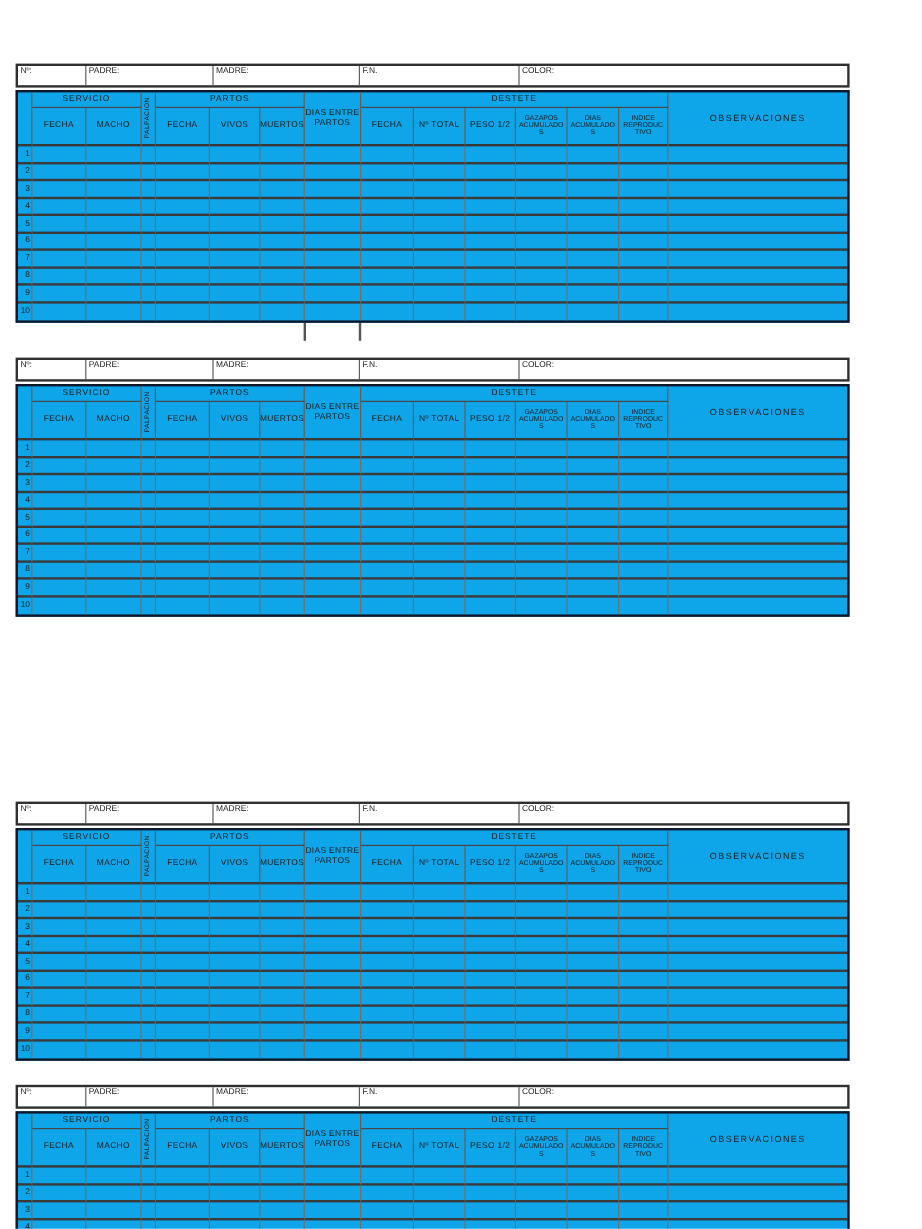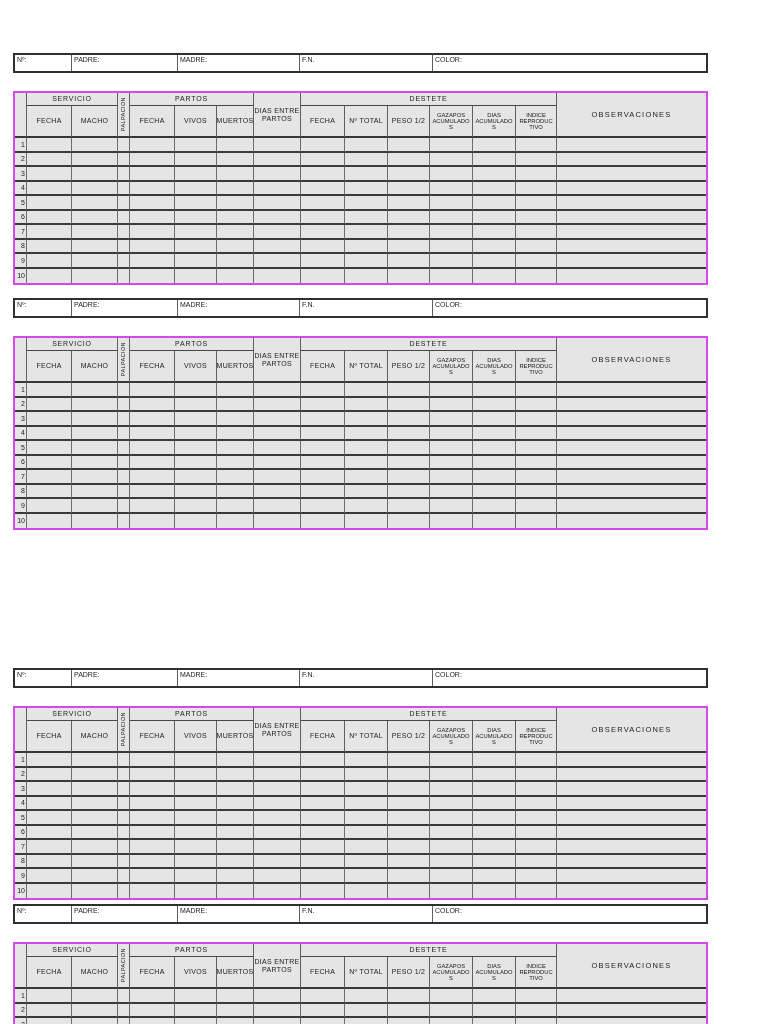--- a/index.html
+++ b/index.html
@@ -29,28 +29,28 @@
     border-right:1px solid #5f5f5f;
     box-sizing:border-box;
     padding:1px 0 0 2px;
     font-size:7px; line-height:8px;
     overflow:hidden; white-space:nowrap;
   }
   .strip-cell:last-child { border-right:none; }
 
   
   .grid {
-    margin-top:18px;
+    margin-top:2px;
     display:grid;
     grid-template-columns:12px 45px 46px 12px 45px 42px 37px 47px 44px 43px 42px 43px 43px 41px 149px;
     grid-template-rows:13px 32px;
     grid-auto-rows:14.5px;
-    border:2px solid #d946ef;
+    border:2px solid #0f172a;
     width:691px;
-    background:#e5e5e5;
+    background:#0ea5e9;
   }
   .hcell {
     box-sizing:border-box;
     border-right:1px solid #5f5f5f;
     border-bottom:1px solid #474747;
     display:flex; align-items:center; justify-content:center;
     text-align:center;
     font-size:7px; line-height:7.5px; letter-spacing:0.3px;
     overflow:hidden;
   }

